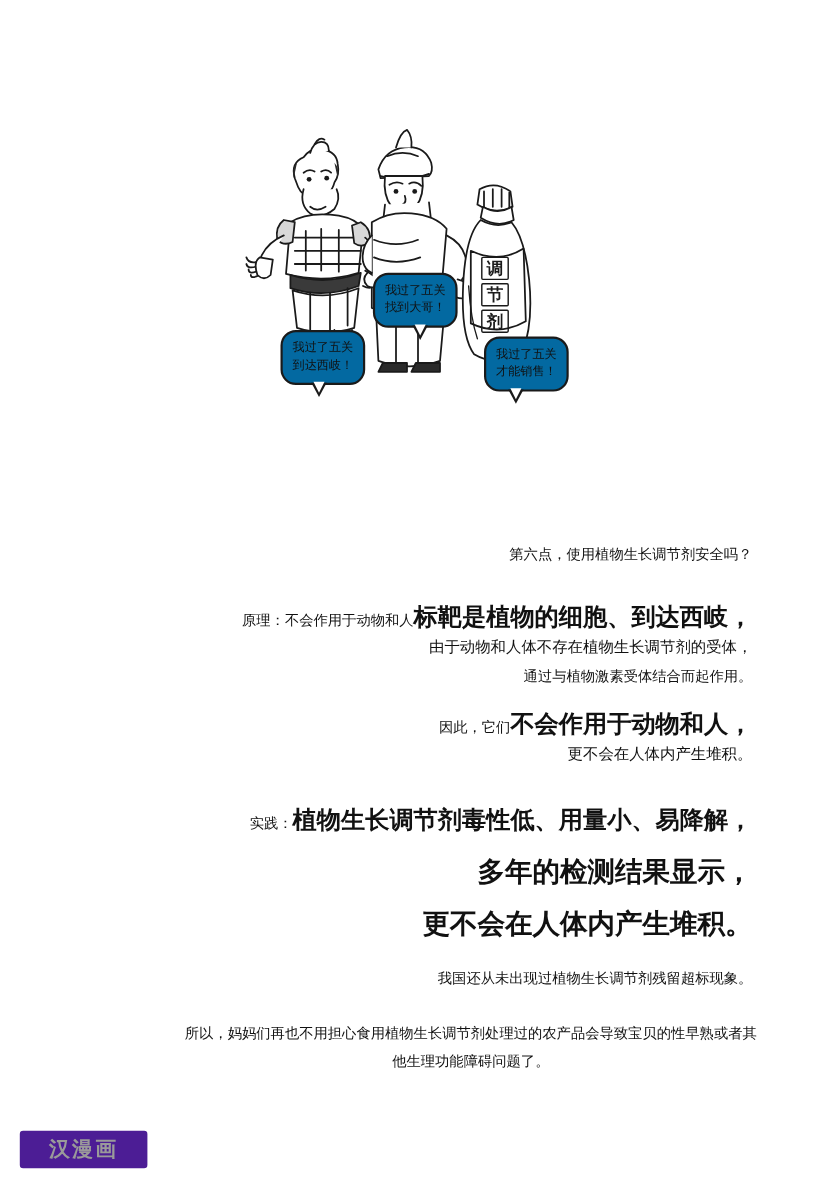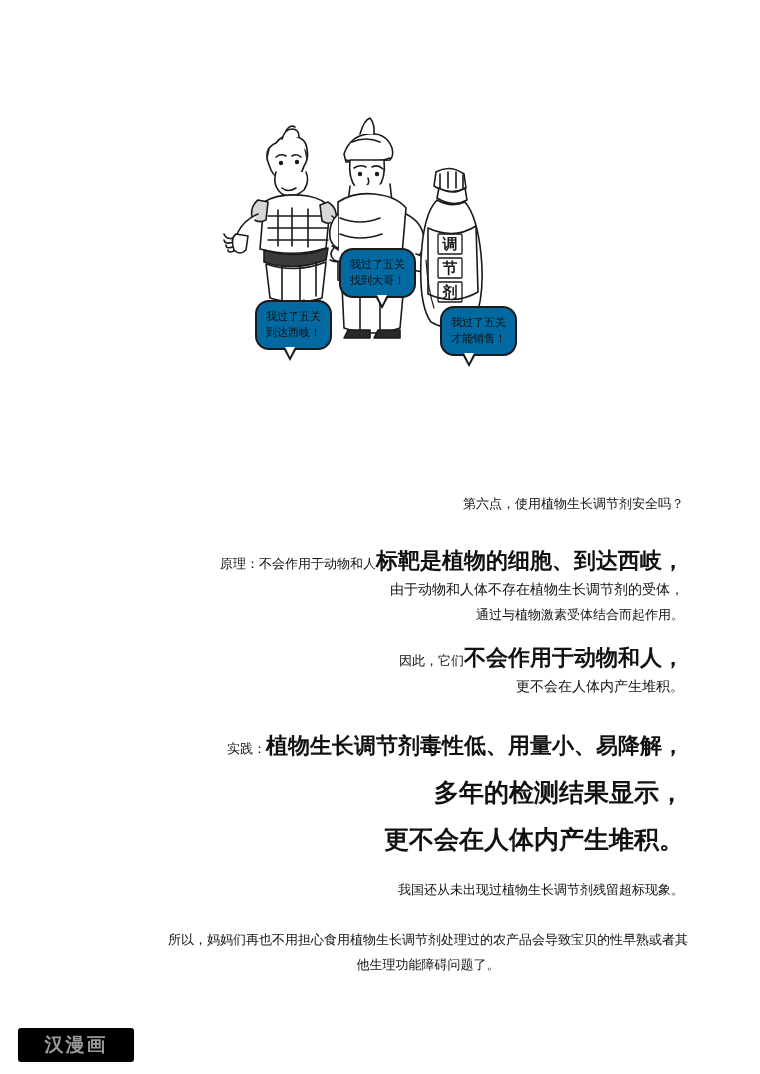--- a/index.html
+++ b/index.html
@@ -106,21 +106,21 @@
     margin-left: 48px;
   }
 
   
   .watermark {
     position: absolute;
     left: 18px;
     bottom: 12px;
     width: 116px;
     height: 34px;
-    background: #000000;
+    background: #4c1d95;
     border-radius: 3px;
     display: flex;
     align-items: center;
     justify-content: center;
     font-family: "Liberation Sans", "DejaVu Sans", sans-serif;
     font-size: 19px;
     font-weight: bold;
     color: #9a9a9a;
     letter-spacing: 2px;
   }

